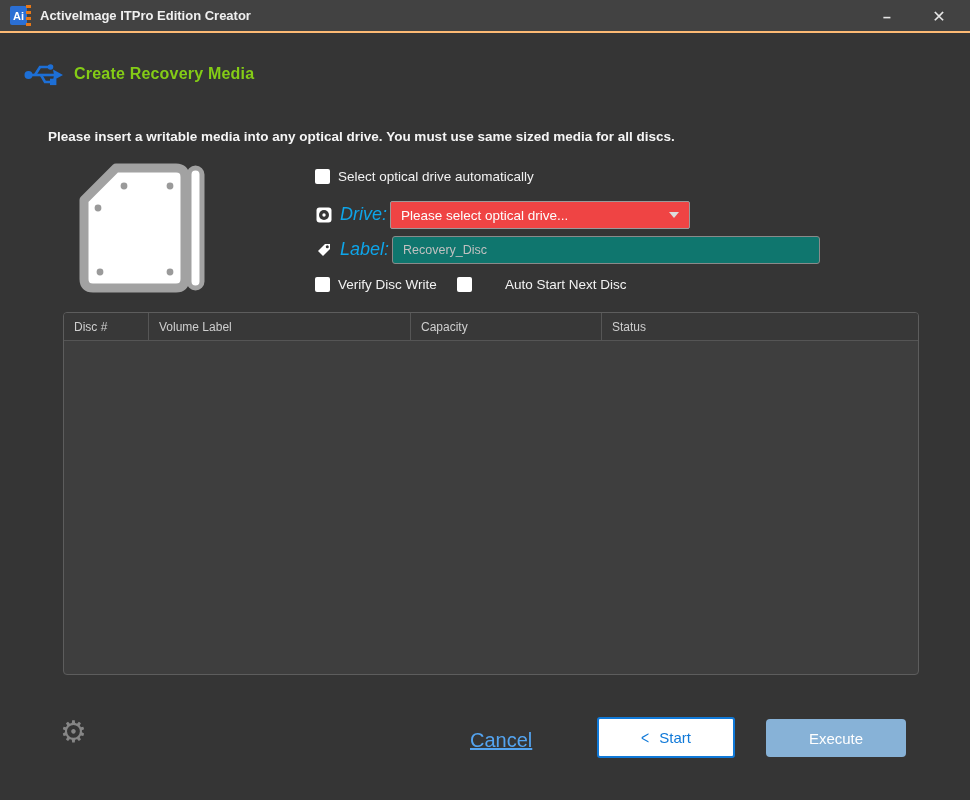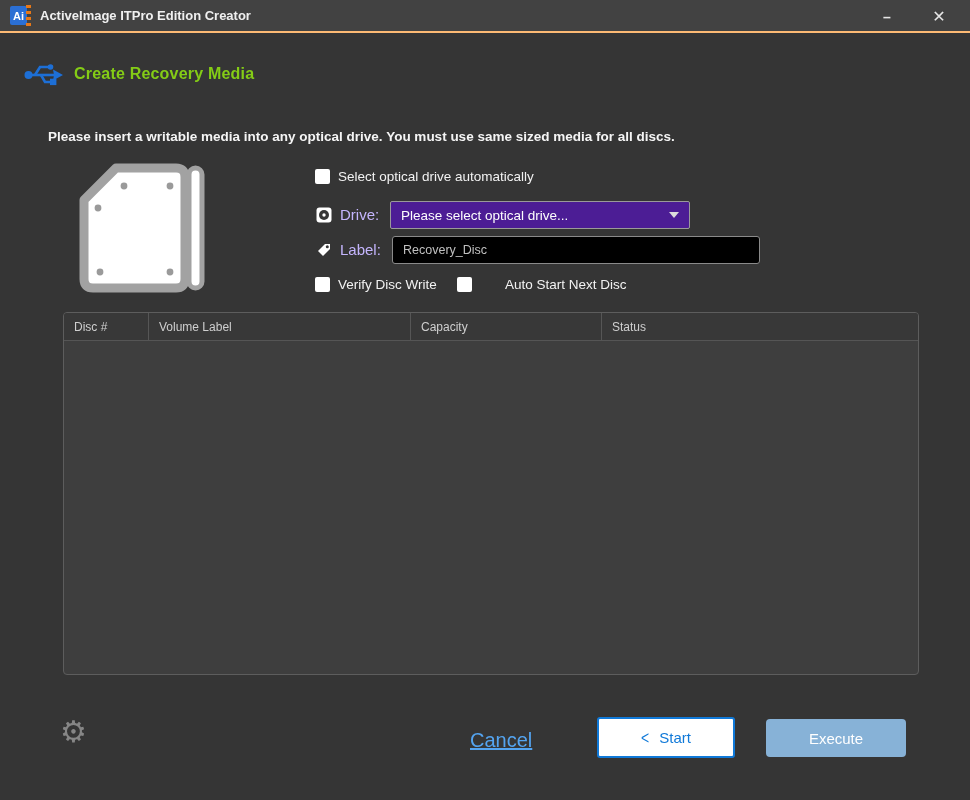--- a/index.html
+++ b/index.html
@@ -68,40 +68,40 @@
   .chk-row { position:absolute; display:flex; align-items:center; }
   .chk-row .lbl { margin-left:8px; font-size:13.5px; color:#f2f2f2; }
   .row-auto { top:169px; left:315px; }
   .row-verify { top:277px; left:315px; }
   .row-autostart { top:277px; left:457px;gap:25px; }
 
   .field-row { position:absolute; display:flex; align-items:center; }
   .row-drive { top:201px; left:316px; height:27px; }
   .row-label { top:236px; left:316px; height:27px; }
   .field-ico { width:16px; height:16px; margin-right:8px; flex:0 0 auto; }
-  .field-cap { font-size:15px; color:#c4b5fd; width:46px; }
+  .field-cap { font-size:18px; color:#0ea5e9; width:46px;font-style:italic; }
 
   .dropdown {
     position:absolute; left:390px; top:201px;
     width:300px; height:28px;
-    background:#4c1d95; border:1px solid #9a9a9a; border-radius:2px;
+    background:#ef4444; border:1px solid #9a9a9a; border-radius:2px;
     display:flex; align-items:center;
     padding:0 10px; font-size:13.5px; color:#fdfdfd;
     cursor:default;
   }
   .dropdown .caret {
     margin-left:auto;
     width:0; height:0;
     border-left:5px solid transparent; border-right:5px solid transparent;
     border-top:6px solid #dcdcdc;
   }
   .textinput {
     position:absolute; left:392px; top:236px;
-    width:368px; height:28px;
-    background:#000000; border:1px solid #8a8a8a; border-radius:3px;
+    width:428px; height:28px;
+    background:#0f766e; border:1px solid #8a8a8a; border-radius:3px;
     font-size:12.5px; color:#c0c0c0;
     display:flex; align-items:center; padding:8px 10px;
   }
   
   .disc-table {
     position:absolute; left:63px; top:312px;
     width:856px; height:363px;
     background:#3e3e3e;
     border:1px solid #5d5d5d; border-radius:4px;
     overflow:hidden;

